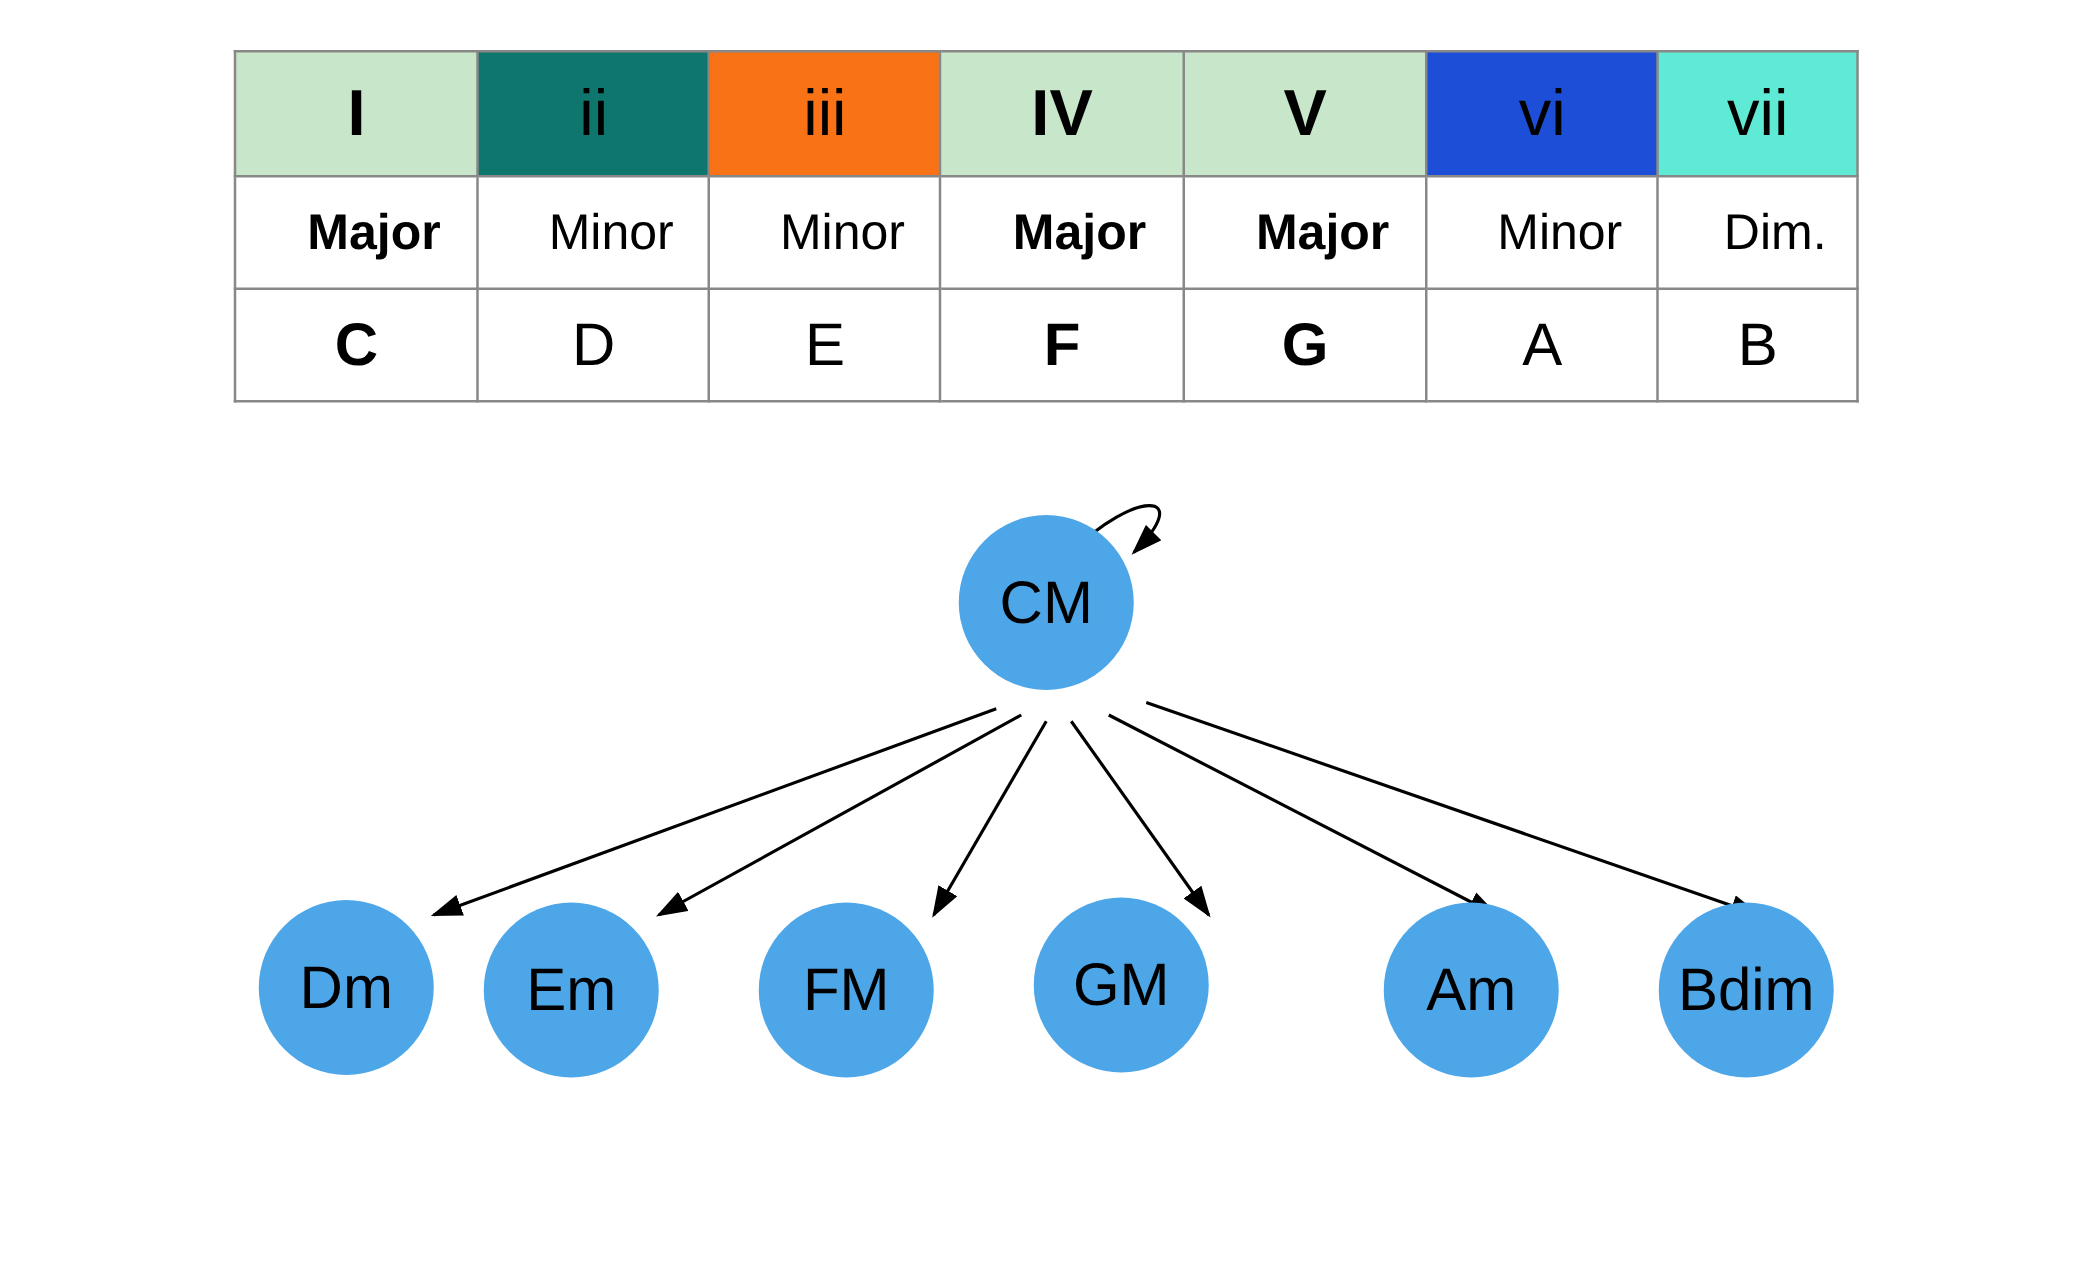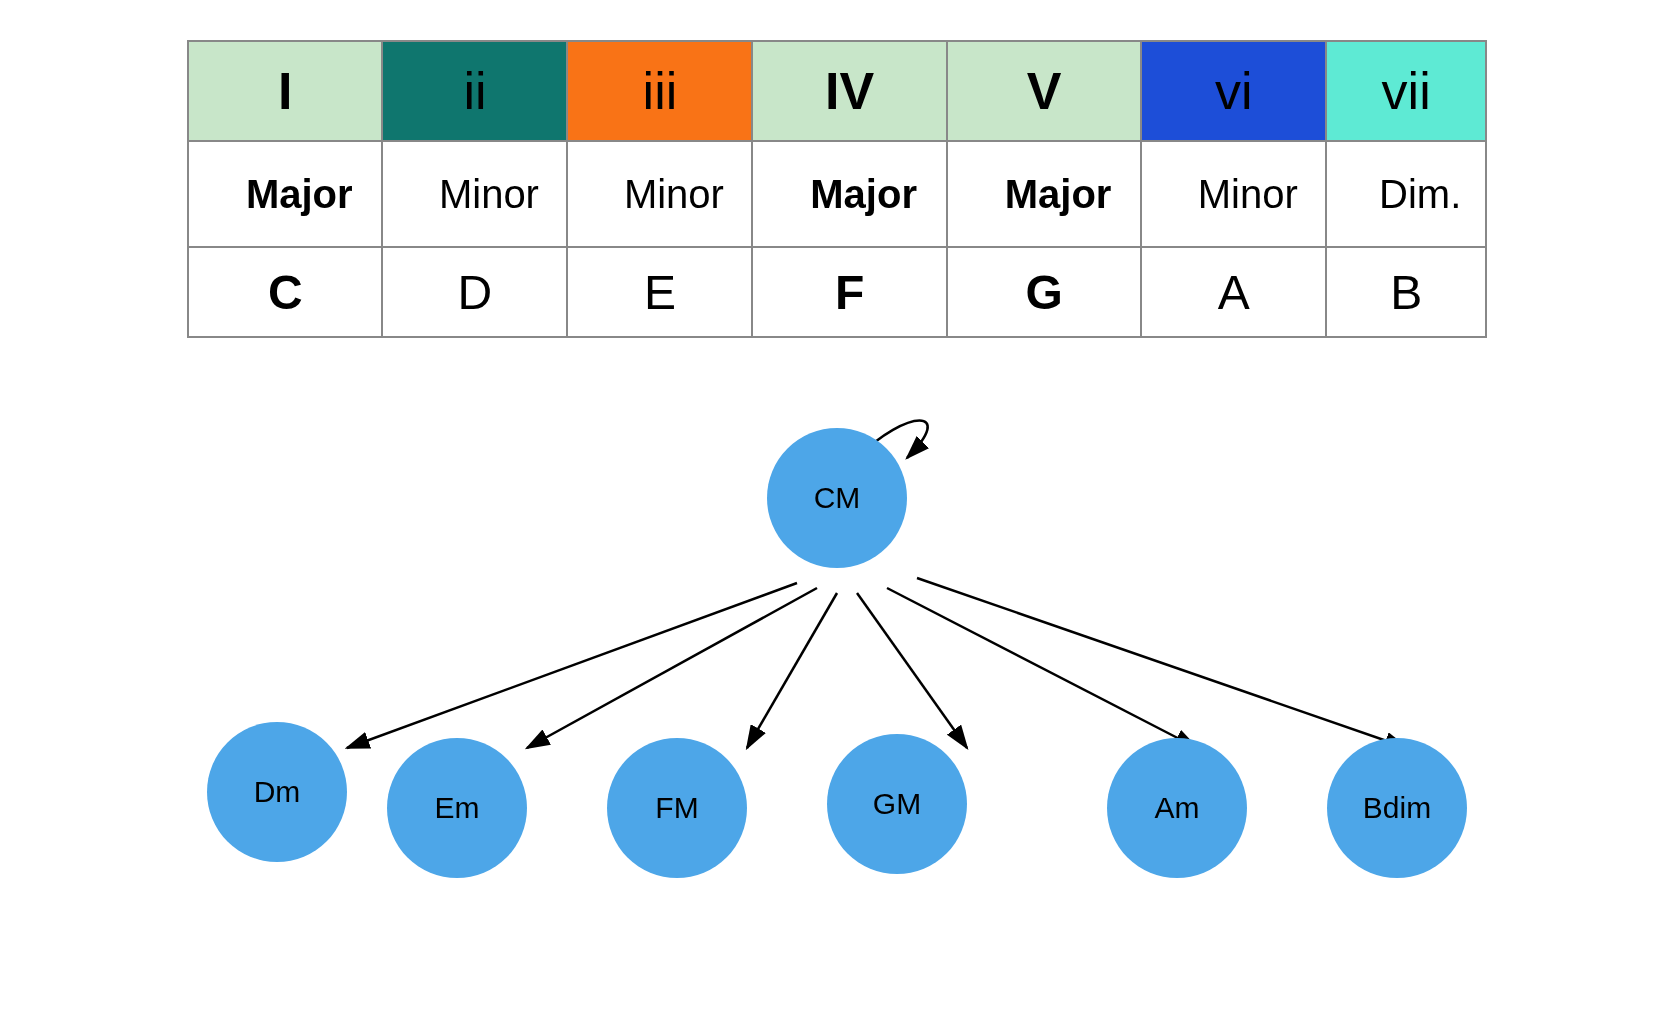--- a/index.html
+++ b/index.html
@@ -25,21 +25,21 @@
       border: 2px solid #888;
       text-align: center;
       padding: 0;
       height: 80px;
     }
     .header-row td {
       height: 100px;
       font-size: 52px;
     }
     .quality-row td {
-      height: 106px;
+      height: 90px;
       font-size: 40px;
       padding-left: 28px;
     }
     .note-row td {
       height: 90px;
       font-size: 48px;
     }
 
     .col-I    { background: #c8e6c9; }
     .col-ii   { background: #0f766e; }
@@ -68,32 +68,32 @@
 
     .chord-node {
       position: absolute;
       width: 140px;
       height: 140px;
       border-radius: 50%;
       background: #4da6e8;
       display: flex;
       align-items: center;
       justify-content: center;
-      font-size: 30px;
+      font-size: 48px;
       font-weight: normal;
       color: #000;
     }
 
     .node-cm {
       top: 30px;
       left: 50%;
       transform: translateX(-50%);
     }
 
-    .node-dm  { bottom: 36px; left: 20px; }
+    .node-dm  { bottom: 22px; left: 20px; }
     .node-em  { bottom: 20px; left: 200px; }
     .node-fm  { bottom: 20px; left: 420px; }
     .node-gm  { bottom: 24px; left: 640px; }
     .node-am  { bottom: 20px; left: 920px; }
     .node-bdim { bottom: 20px; right: 20px; }
   </style>
 </head>
 <body>
 
 <table class="chord-table">

